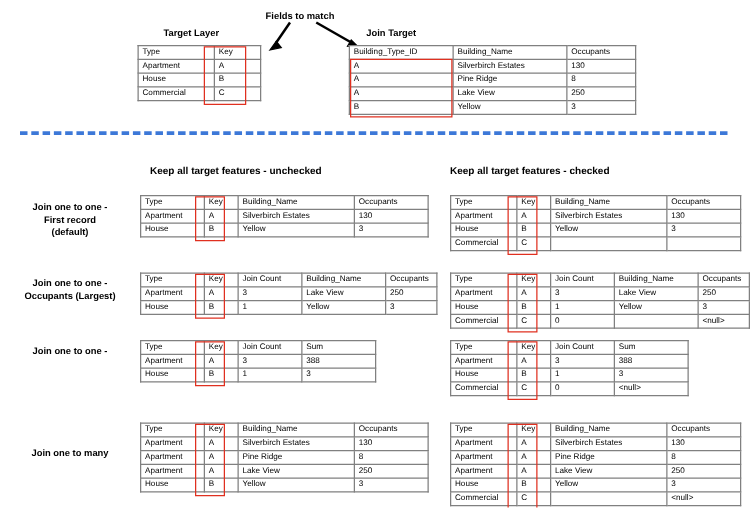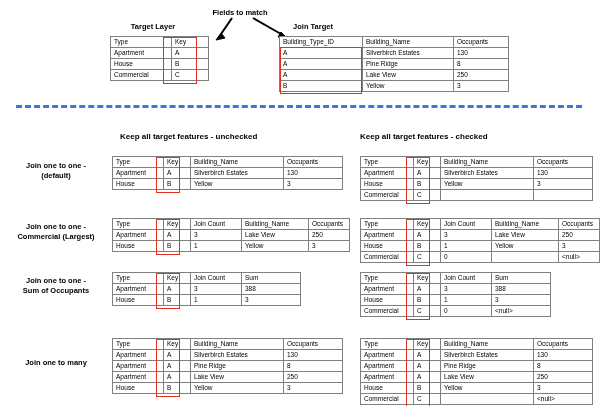--- a/index.html
+++ b/index.html
@@ -156,20 +156,21 @@
 </div>
 <div class="redbox" style="left:280px; top:47px; width:80px; height:45px;"></div>
 
 <div class="dashsep" style="top:105px;"></div>
 
 <div class="abs hdr-lbl" style="left:120px; top:132px; width:230px;">Keep all target features - unchecked</div>
 <div class="abs hdr-lbl" style="left:360px; top:132px; width:230px;">Keep all target features - checked</div>
 
 <div class="abs lbl-left" style="left:2px; top:161px; width:108px;">
   <div>Join one to one -</div>
+  <div>First record</div>
   <div>(default)</div>
 </div>
 
 <div class="abs" style="left:112px; top:156px;">
   <table class="grid">
     <thead>
       <tr>
         <th style="width:44px;">Type</th>
         <th style="width:20px;">Key</th>
         <th style="width:86px;">Building_Name</th>
@@ -223,21 +224,21 @@
         <td></td>
         <td></td>
       </tr>
     </tbody>
   </table>
 </div>
 <div class="redbox" style="left:406px; top:157px; width:22px; height:45px;"></div>
 
 <div class="abs lbl-left" style="left:2px; top:222px; width:108px;">
   <div>Join one to one -</div>
-  <div>Commercial (Largest)</div>
+  <div>Occupants (Largest)</div>
 </div>
 
 <div class="abs" style="left:112px; top:218px;">
   <table class="grid">
     <thead>
       <tr>
         <th style="width:44px;">Type</th>
         <th style="width:20px;">Key</th>
         <th style="width:44px;">Join Count</th>
         <th style="width:60px;">Building_Name</th>
@@ -297,21 +298,20 @@
         <td></td>
         <td>&lt;null&gt;</td>
       </tr>
     </tbody>
   </table>
 </div>
 <div class="redbox" style="left:406px; top:219px; width:22px; height:45px;"></div>
 
 <div class="abs lbl-left" style="left:2px; top:276px; width:108px;">
   <div>Join one to one -</div>
-  <div>Sum of Occupants</div>
 </div>
 
 <div class="abs" style="left:112px; top:272px;">
   <table class="grid">
     <thead>
       <tr>
         <th style="width:44px;">Type</th>
         <th style="width:20px;">Key</th>
         <th style="width:44px;">Join Count</th>
         <th style="width:52px;">Sum</th>

